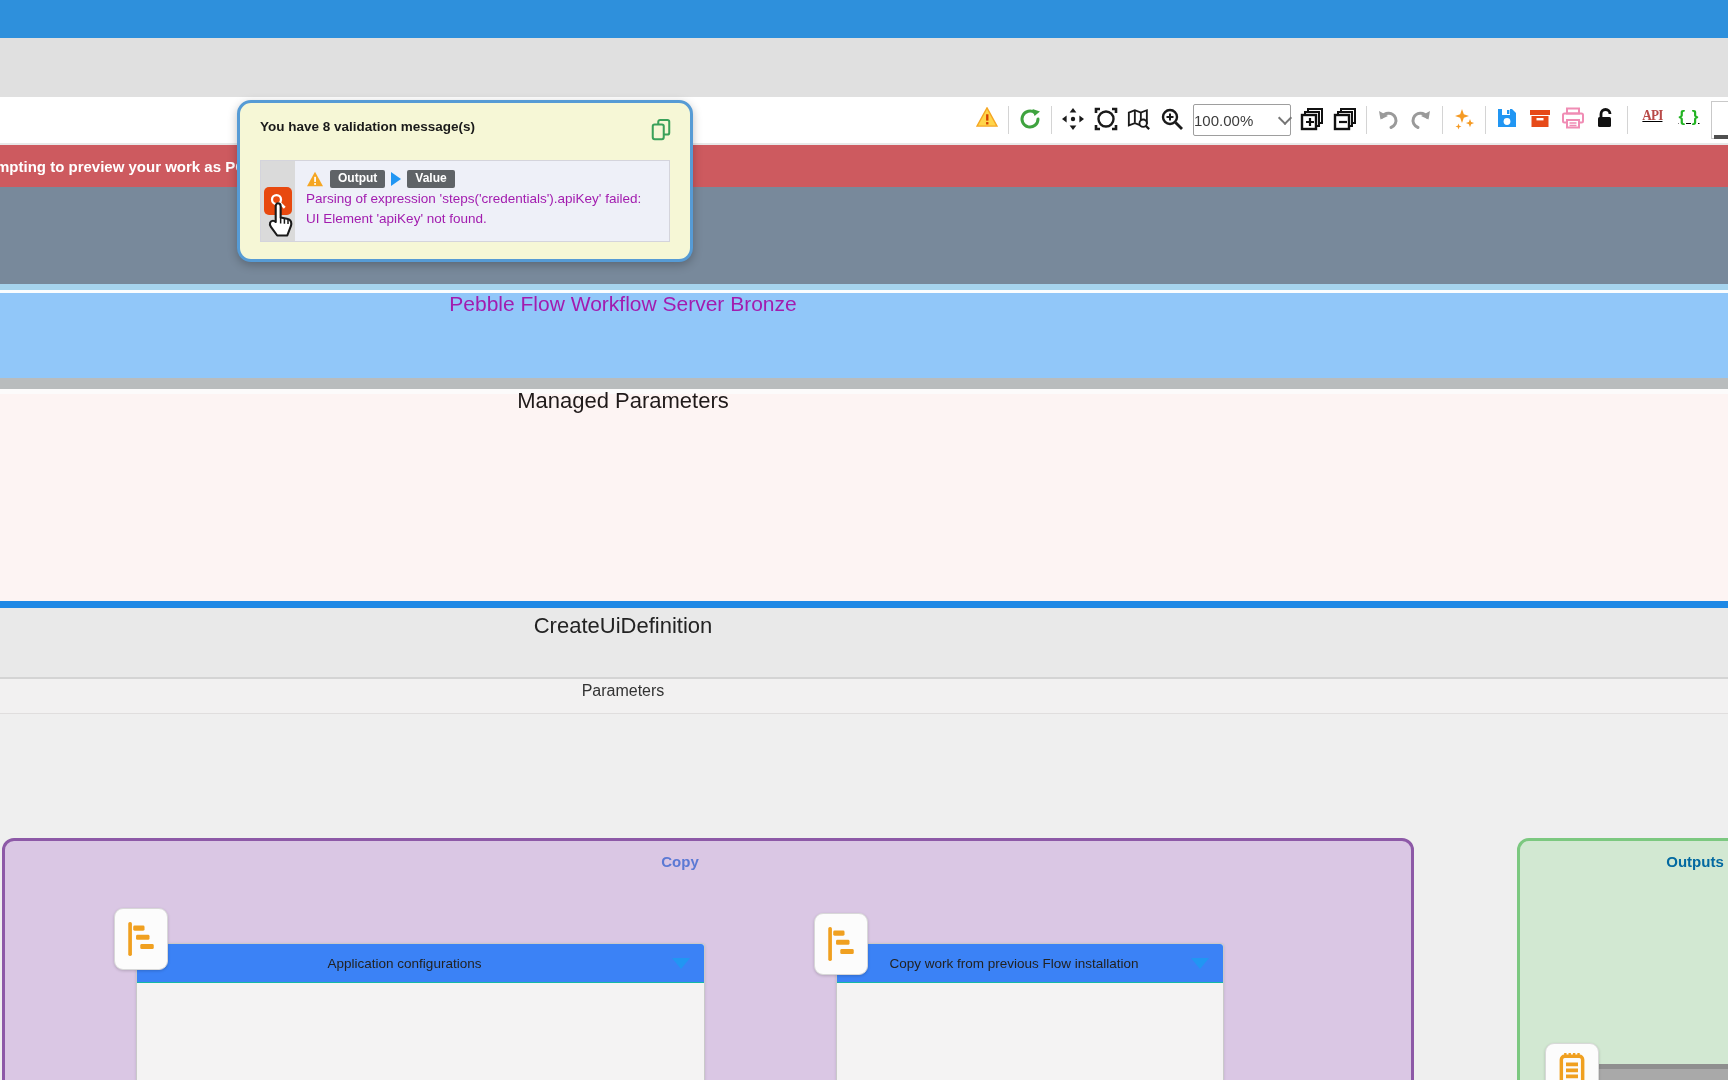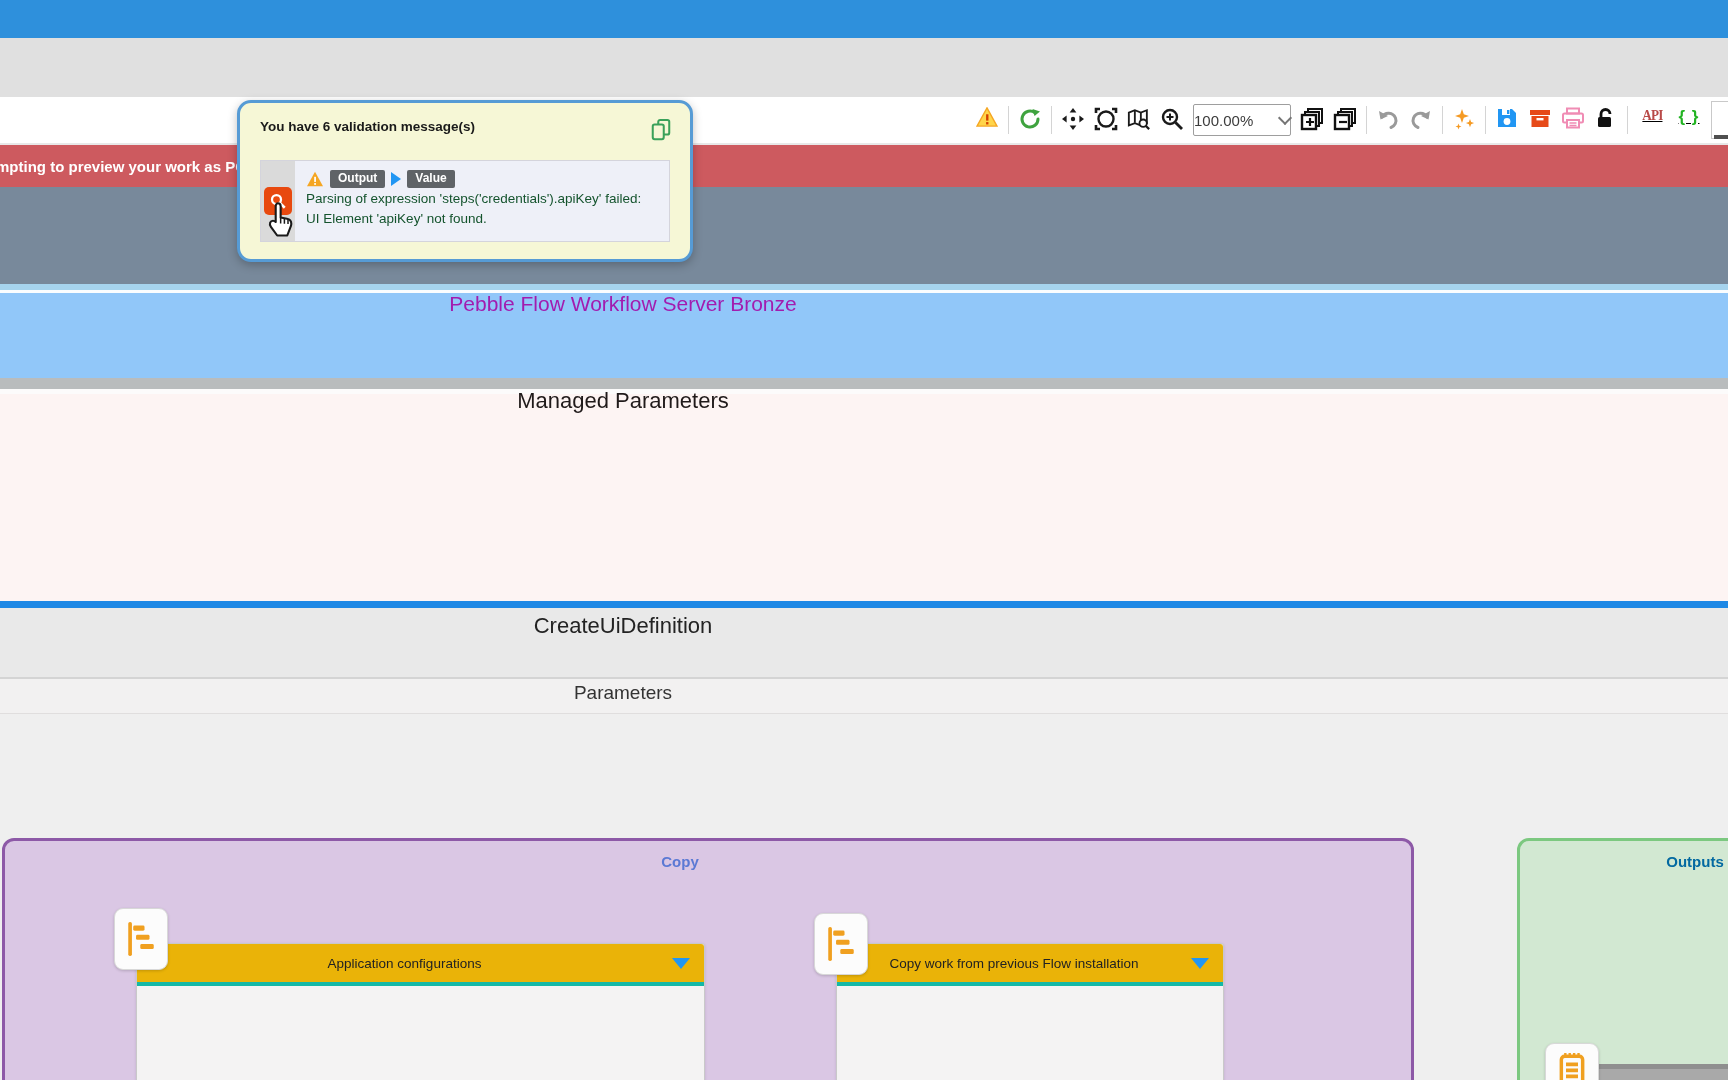--- a/index.html
+++ b/index.html
@@ -32,50 +32,50 @@
   .gstrip{left:0;top:378px;width:1728px;height:11px;background:#b9bcbd;}
   .wstrip{left:0;top:389px;width:1728px;height:5px;background:#fcfbfb;}
   .pinkband{left:0;top:394px;width:1728px;height:207px;background:#fdf4f3;}
   .blueline{left:0;top:601px;width:1728px;height:7px;background:#1e88e5;}
   .grayband{left:0;top:608px;width:1728px;height:69px;background:#e9e9e9;border-bottom:2px solid #d4d4d4;}
   .subband{left:0;top:679px;width:1728px;height:34px;background:#f2f1f1;border-bottom:1px solid #e0dede;}
   .ctr{transform:translateX(-50%);white-space:nowrap;}
   .t-server{left:623px;top:292px;font-size:21px;color:#a21caf;}
   .t-app{left:623px;top:388px;font-size:22px;color:#201a1a;}
   .t-node{left:623px;top:613px;font-size:22px;color:#232323;}
-  .t-params{left:623px;top:682px;font-size:19px;color:#333;}
+  .t-params{left:623px;top:682px;font-size:16px;color:#333;}
   
   .panel{border-radius:12px;}
   .steps-panel{left:2px;top:838px;width:1406px;height:300px;background:#dac7e4;border:3px solid #8d59a7;}
   .outputs-panel{left:1517px;top:838px;width:420px;height:300px;background:#d2e8d2;border:3px solid #7cc880;}
   .t-steps{left:680px;top:853px;font-size:15px;font-weight:700;color:#5b79d4;}
   .t-outputs{left:1695px;top:853px;font-size:15px;font-weight:700;color:#0369a1;}
   .card{background:#f4f3f3;border:1px solid #c9c9c9;border-radius:3px 3px 0 0;box-shadow:0 1px 3px rgba(0,0,0,.12);}
-  .card-header{height:38px;background:#eab308;border-bottom:4px solid #14b8a6;display:flex;align-items:center;border-radius:3px 3px 0 0;}
+  .card-header{height:38px;background:#3b82f6;border-bottom:1px solid #14b8a6;display:flex;align-items:center;border-radius:3px 3px 0 0;}
   .card-title{flex:1;text-align:center;font-size:13.5px;color:#222;}
   .caret-down{width:0;height:0;border-left:9px solid transparent;border-right:9px solid transparent;
               border-top:11px solid #2196f3;margin-right:14px;cursor:pointer;}
   .tile{width:52px;height:60px;background:#fcfcfc;border:1px solid #d8d8d8;border-radius:9px;
         box-shadow:0 1px 3px rgba(0,0,0,.18);display:flex;align-items:center;justify-content:center;}
   .outbar{left:1597px;top:1064px;width:131px;height:16px;background:#a9a9a9;border-top:5px solid #8f8f8f;}
   
   .popup{left:237px;top:100px;width:456px;height:162px;background:#f6f7d6;border:3px solid #569bd5;
          border-radius:14px;box-shadow:0 3px 10px rgba(0,0,0,.25);box-sizing:border-box;}
   .popup-title{position:absolute;left:20px;top:16px;font-size:13.5px;font-weight:700;color:#1a1a1a;}
   .popup-copy{position:absolute;right:18px;top:15px;cursor:pointer;}
   .msg-panel{position:absolute;left:20px;top:57px;width:410px;height:82px;background:#eef0f8;
              border:1px solid #d4d4dc;box-sizing:border-box;padding-left:20px;}
   .msg-strip{position:absolute;left:0;top:0;width:34px;height:100%;background:#dadada;}
   .msg-locate{position:absolute;left:3px;top:26px;width:28px;height:28px;background:#e8490f;border-radius:5px;
               display:flex;align-items:center;justify-content:center;cursor:pointer;}
   .msg-content{position:absolute;left:45px;top:8px;right:6px;}
   .badge-row{display:flex;align-items:center;gap:6px;height:20px;}
   .badge{background:#5f6367;color:#fff;font-size:12px;font-weight:700;padding:2px 8px 3px;border-radius:2px;line-height:13px;}
   .badge-arrow{width:0;height:0;border-top:7px solid transparent;border-bottom:7px solid transparent;border-left:10px solid #2196f3;}
-  .msg-line{font-size:13.5px;color:#14532d;line-height:20px;}
+  .msg-line{font-size:13.5px;color:#a21caf;line-height:20px;}
   .hand-cursor{position:absolute;left:24px;top:98px;}
 </style>
 </head>
 <body>
 
 <div class="abs topbar-blue"></div>
 <div class="abs topbar-gray"></div>
 <div class="abs toolbar"></div>
 
 <div class="abs toolbar-strip">
@@ -265,21 +265,21 @@
 <div class="abs outbar"></div>
 <div class="abs tile" style="left:1545px;top:1043px;height:50px;">
   <svg width="32" height="36" viewBox="0 0 24 27" fill="none" stroke="#f0a020">
       <rect x="4" y="4" width="16" height="22" rx="2.5" stroke-width="2.6"></rect>
       <path d="M7 1.5 v3 M10.3 1.5 v3 M13.6 1.5 v3 M16.9 1.5 v3" stroke-width="1.8"></path>
       <path d="M7.5 10 h9 M7.5 14.5 h9 M7.5 19 h9" stroke-width="2.8"></path>
     </svg>
 </div>
 
 <div class="abs popup">
-  <div class="popup-title">You have 6 validation message(s)</div>
+  <div class="popup-title">You have 8 validation message(s)</div>
   <div class="popup-copy">
     <svg width="22" height="24" viewBox="0 0 24 26" fill="none" stroke="#3aa15a" stroke-width="2.2">
         <rect x="9" y="2" width="12" height="16" rx="2"></rect>
         <rect x="3" y="7" width="12" height="16" rx="2" fill="#f6f7d6"></rect>
       </svg>
   </div>
   <div class="msg-panel">
     <div class="msg-strip"></div>
     <div class="msg-locate">
       <svg width="18" height="18" viewBox="0 0 24 24" fill="none" stroke="#ffffff">

